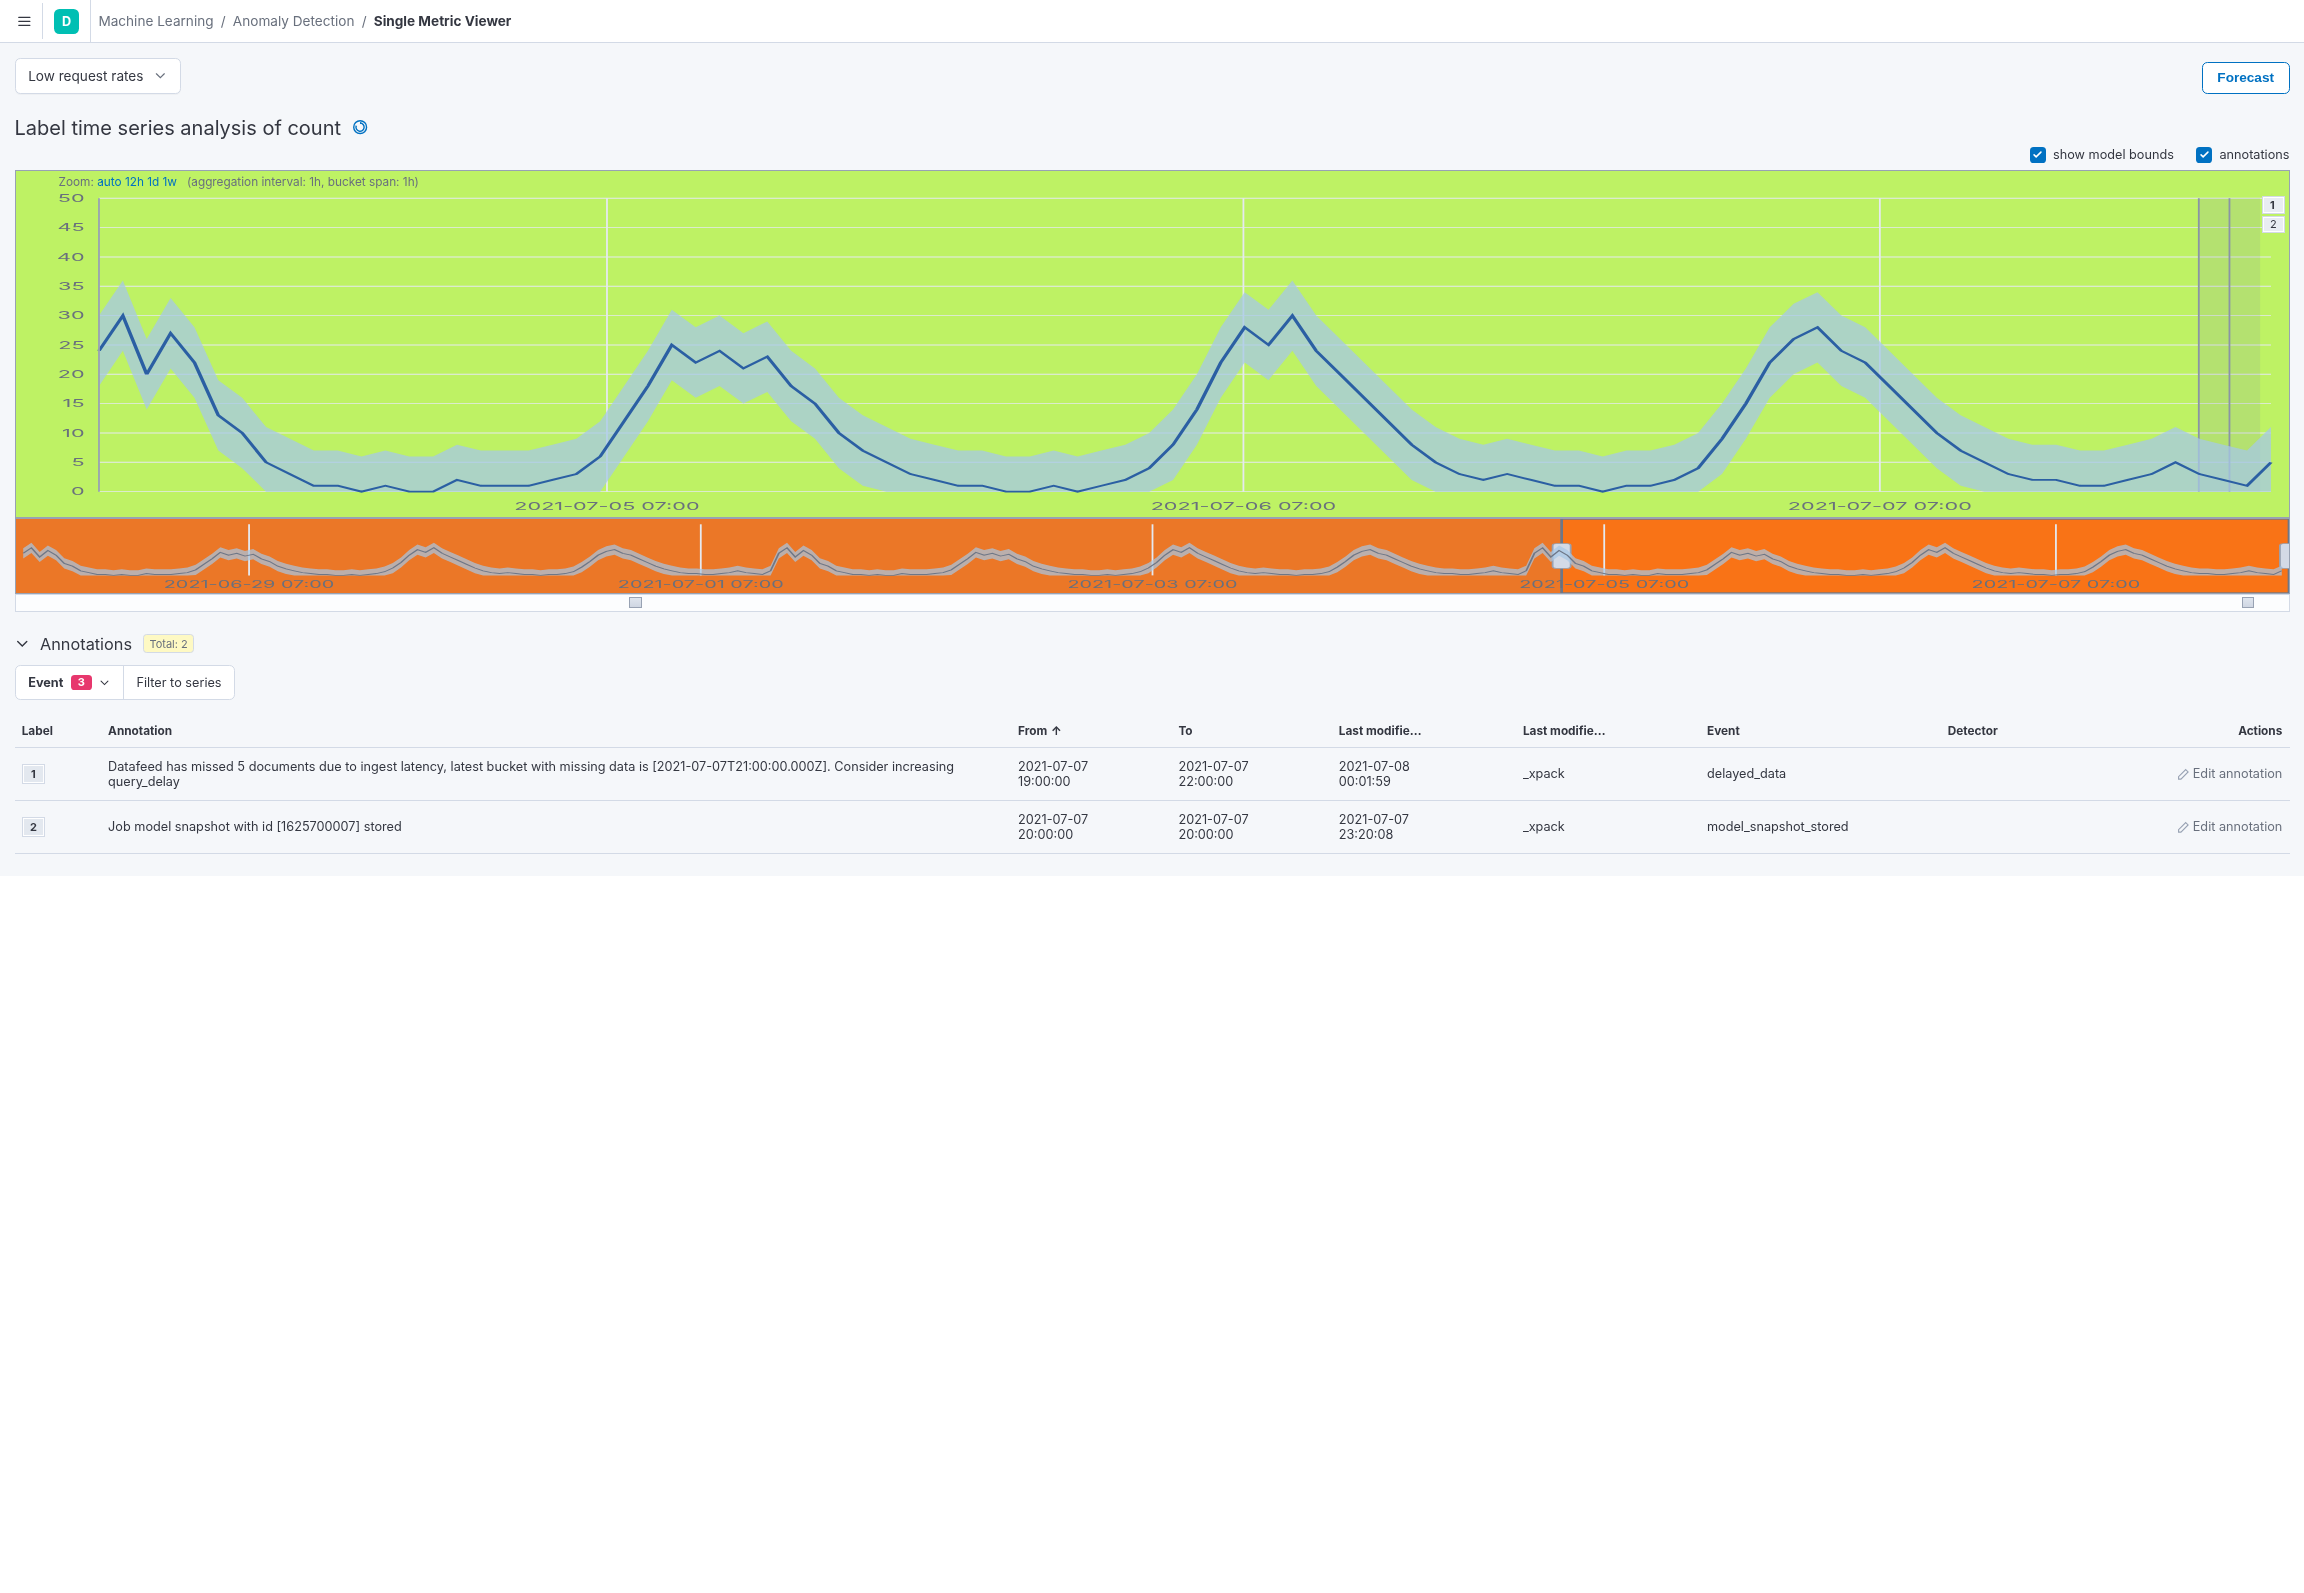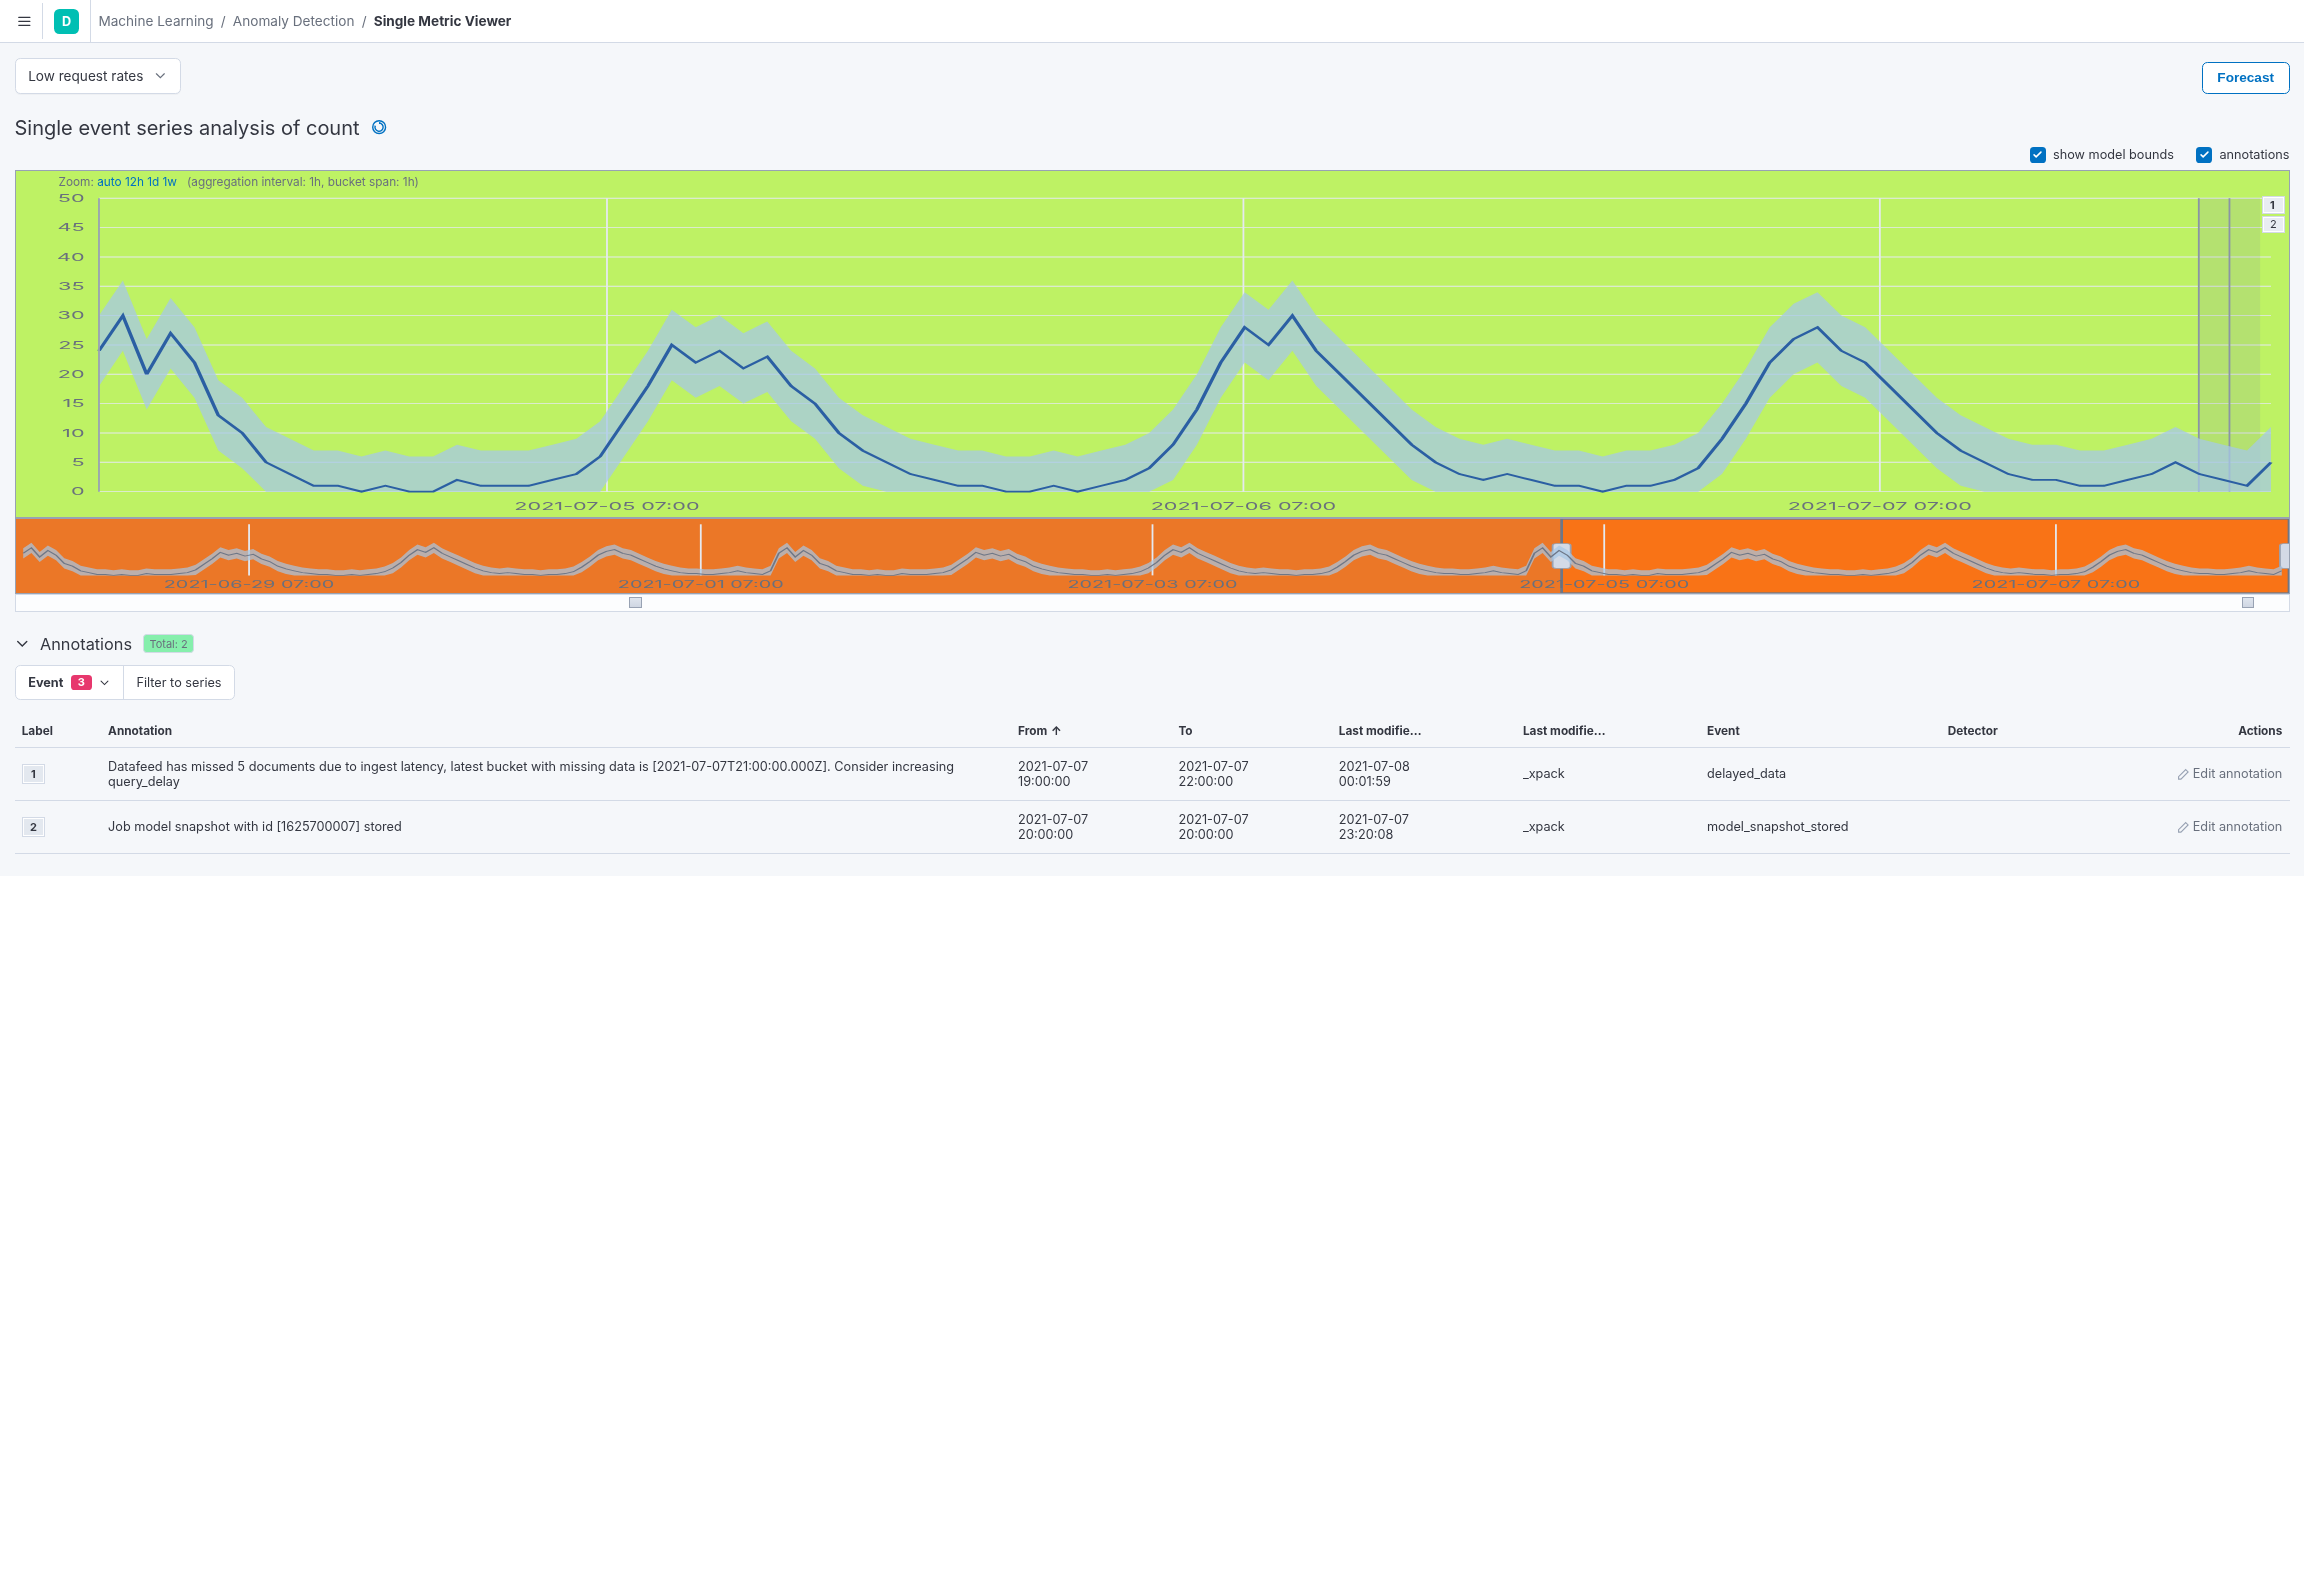--- a/index.html
+++ b/index.html
@@ -82,21 +82,21 @@
 
   .context-frame { border:0.9px solid var(--border-dark); background:#f97316; height:76px; position:relative; margin-top:0; }
   .context-frame svg { width:100%; height:100%; display:block; }
 
   .scroll-track { height:18px; border:0.9px solid var(--border); background:#fcfdfe; position:relative; margin-top:0; display:flex; align-items:center;}
   .scroll-thumb-left { position:absolute; left:27%; width:12.7px; height:11px; background:linear-gradient(#dfe5ee,#cfd6e2); border:0.9px solid var(--border-dark);}
   .scroll-thumb-right { position:absolute; right:1.5%; width:12.7px; height:11px; background:linear-gradient(#dfe5ee,#cfd6e2); border:0.9px solid var(--border-dark);}
 
   .section-head { display:flex; align-items:center; gap:11px; margin:22px 0 11px 0;}
   .chev { width:14.5px; height:14.5px; cursor:pointer; }
-  .badge-sm { border:0.9px solid var(--border); border-radius:3.6px; padding:1.8px 5.4px; font-size:11px; color:var(--ink-light); background:#86efac; }
+  .badge-sm { border:0.9px solid var(--border); border-radius:3.6px; padding:1.8px 5.4px; font-size:11px; color:var(--ink-light); background:#fef9c3; }
 
   .filter-row { display:flex; gap:11px; align-items:stretch; }
   .search-field {
     flex:1; display:flex; align-items:center; gap:9px;
     border:0.9px solid var(--border); background:#fbfcfd; border-radius:5.4px;
     padding: 9px 11px;
     box-shadow: inset 0 0.9px 1.8px rgba(0,0,0,0.04);
   }
   .search-field input { border:none; outline:none; background:transparent; flex:1; font-size:13.6px; color:var(--ink); }
   .clear-btn { color:#98A2B3; cursor:pointer; width:16.3px; height:16.3px; border-radius:50%; background:#C2C9D4; display:flex; align-items:center; justify-content:center; }
@@ -152,21 +152,21 @@
     <div class="selector">
       <span>Low request rates</span>
       <svg viewBox="0 0 16 16" width="12.7" height="12.7">
           <path d="M3 6l5 5 5-5" stroke="#69707D" stroke-width="1.5" fill="none" stroke-linecap="round"></path>
         </svg>
     </div>
     <button class="btn-outline">Forecast</button>
   </div>
 
   <div class="title">
-    <span>Single event series analysis of count</span>
+    <span>Label time series analysis of count</span>
     <svg class="refresh-icon" viewBox="0 0 16 16">
       <circle cx="8" cy="8" r="6.3" fill="none" stroke="#0071C2" stroke-width="1.4"></circle>
       <path d="M8 4 A4 4 0 1 1 4.2 6.5" fill="none" stroke="#0071C2" stroke-width="1.4"></path>
       <path d="M8 2.8 l1.6 1.3 -1.8 1.1z" fill="#0071C2"></path>
     </svg>
   </div>
 
   <div class="checks">
     <label class="check">
       <span class="box">

